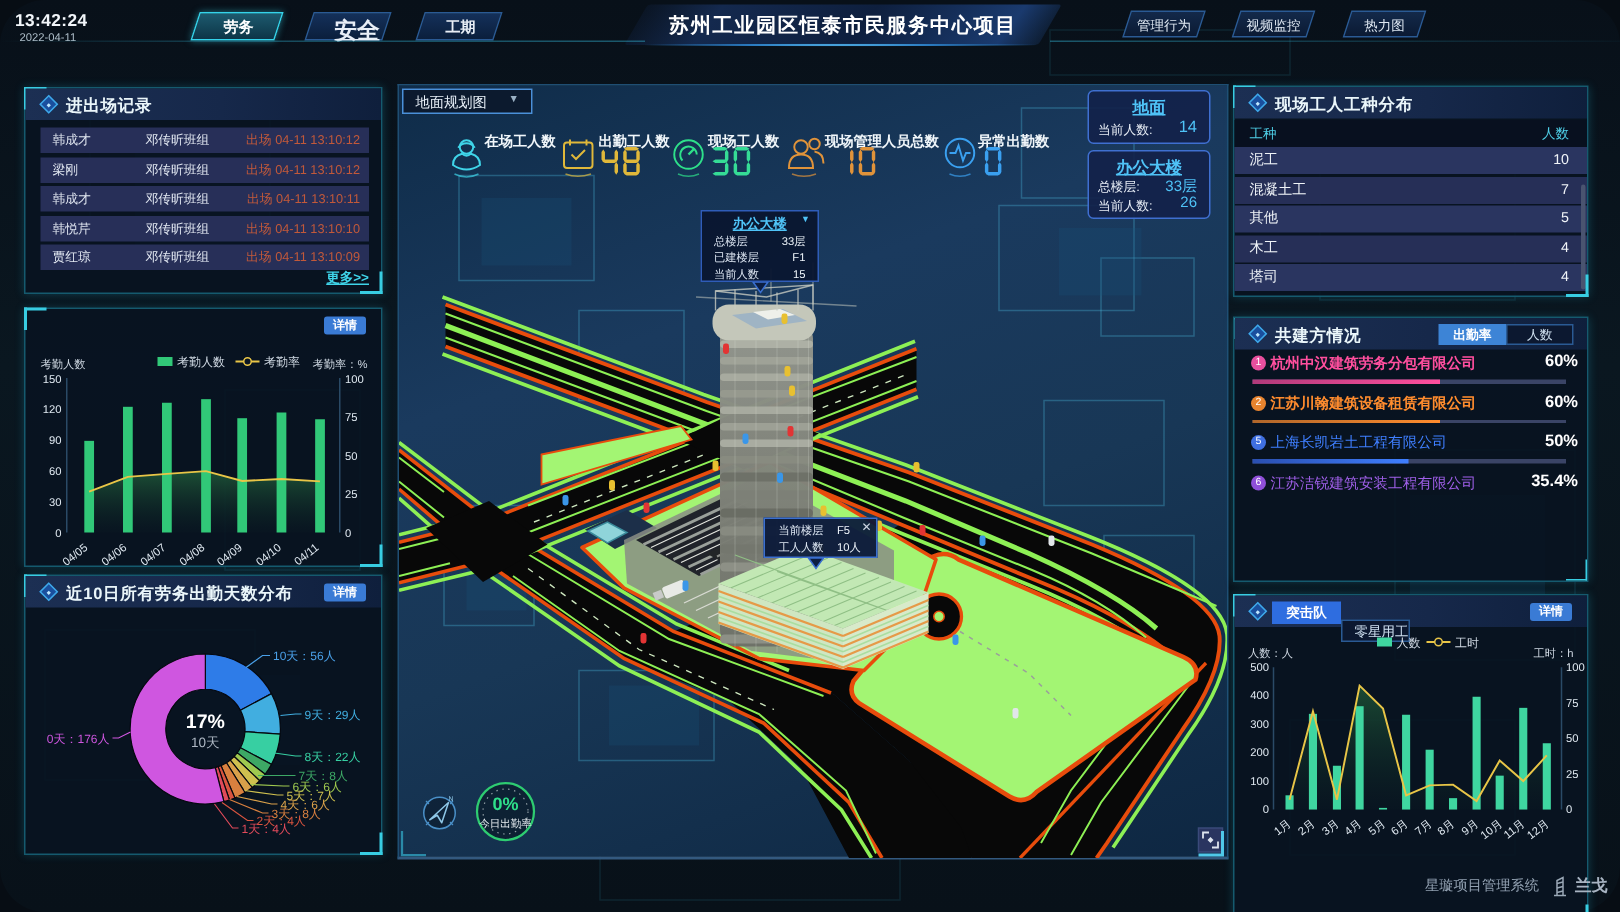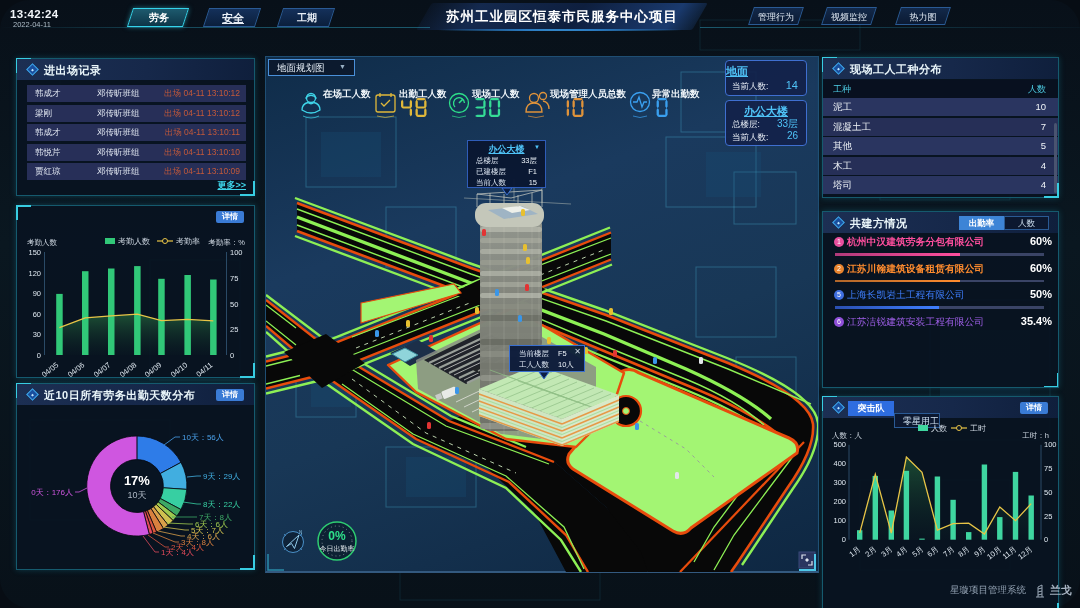--- a/index.html
+++ b/index.html
@@ -41,21 +41,21 @@
 <div id="topbar" style="position:absolute;left:0;top:0;width:1080px;height:55px;">
 
   <div style="position:absolute;left:10px;top:8px;color:#f2f6fa;font-size:11.5px;font-weight:bold;letter-spacing:0.3px;">13:42:24</div>
 
   <div style="position:absolute;left:13px;top:20px;color:#aebdc8;font-size:7.5px;">2022-04-11</div>
 
   <div style="position:absolute;left:130px;top:8px;width:56px;height:19px;background:linear-gradient(180deg,#1d5a6e,#0d3547);border:1px solid #35d3ea;transform:skewX(-18deg);box-shadow:0 0 5px rgba(53,211,234,0.5);"></div>
   <div style="position:absolute;left:139px;top:11px;width:40px;color:#fff;font-size:10px;font-weight:bold;text-align:center;">劳务</div>
 
   <div style="position:absolute;left:206px;top:8px;width:52px;height:19px;background:linear-gradient(180deg,#14305a,#0b1f3c);border:1px solid #2a5a94;transform:skewX(-18deg);"></div>
-  <div style="position:absolute;left:213px;top:11px;width:40px;color:#e8eef6;font-size:11px;font-weight:bold;text-align:center;text-decoration:underline;">安全</div>
+  <div style="position:absolute;left:213px;top:11px;width:40px;color:#e8eef6;font-size:15px;font-weight:bold;text-align:right;text-decoration:underline;">安全</div>
 
   <div style="position:absolute;left:280px;top:8px;width:52px;height:19px;background:linear-gradient(180deg,#14305a,#0b1f3c);border:1px solid #2a5a94;transform:skewX(-18deg);"></div>
   <div style="position:absolute;left:287px;top:11px;width:40px;color:#e8eef6;font-size:10px;font-weight:bold;text-align:center;">工期</div>
 
   <div style="position:absolute;left:424px;top:3px;width:276px;height:27px;background:linear-gradient(100deg,rgba(20,40,80,0.2) 0%,#14294e 18%,#0e1f3e 55%,#1a3a6e 90%,rgba(30,70,130,0.25) 100%);transform:skewX(-30deg);border-radius:2px;"></div>
   <div style="position:absolute;left:424px;top:8px;width:276px;text-align:center;color:#ffffff;font-size:13.5px;font-weight:bold;letter-spacing:1px;">苏州工业园区恒泰市民服务中心项目</div>
 
   <div style="position:absolute;left:430px;top:29px;width:260px;height:2px;background:radial-gradient(ellipse at center,#6fd8ff 0%,#2a7ac0 40%,rgba(20,60,110,0) 75%);"></div>
 
   <div style="position:absolute;left:751px;top:7px;width:50px;height:18px;background:linear-gradient(180deg,#13294a,#0b1a33);border:1px solid #2a5a94;transform:skewX(-18deg);"></div>
@@ -581,21 +581,21 @@
 <path d="M209.0 42.1 L210.9 41.0 L217.3 41.0 L219.2 42.1 L217.3 43.3 L210.9 43.3 Z M218.4 42.6 L219.6 44.4 L219.6 49.4 L218.4 51.2 L217.3 49.4 L217.3 44.4 Z M218.4 51.0 L219.6 52.8 L219.6 57.7 L218.4 59.5 L217.3 57.7 L217.3 52.8 Z M209.0 58.9 L210.9 57.7 L217.3 57.7 L219.2 58.9 L217.3 60.0 L210.9 60.0 Z M209.0 50.5 L210.9 49.4 L217.3 49.4 L219.2 50.5 L217.3 51.6 L210.9 51.6 Z" fill="#35dc96"></path>
 <path d="M223.5 42.1 L225.4 41.0 L231.8 41.0 L233.7 42.1 L231.8 43.3 L225.4 43.3 Z M232.9 42.6 L234.1 44.4 L234.1 49.4 L232.9 51.2 L231.8 49.4 L231.8 44.4 Z M232.9 51.0 L234.1 52.8 L234.1 57.7 L232.9 59.5 L231.8 57.7 L231.8 52.8 Z M223.5 58.9 L225.4 57.7 L231.8 57.7 L233.7 58.9 L231.8 60.0 L225.4 60.0 Z M224.2 51.0 L225.4 52.8 L225.4 57.7 L224.2 59.5 L223.1 57.7 L223.1 52.8 Z M224.2 42.6 L225.4 44.4 L225.4 49.4 L224.2 51.2 L223.1 49.4 L223.1 44.4 Z" fill="#35dc96"></path>
 
 <path d="M301.9 42.6 L303.0 44.4 L303.0 49.4 L301.9 51.2 L300.7 49.4 L300.7 44.4 Z M301.9 51.0 L303.0 52.8 L303.0 57.7 L301.9 59.5 L300.7 57.7 L300.7 52.8 Z" fill="#e0933a"></path>
 <path d="M306.9 42.1 L308.8 41.0 L315.2 41.0 L317.1 42.1 L315.2 43.3 L308.8 43.3 Z M316.4 42.6 L317.5 44.4 L317.5 49.4 L316.4 51.2 L315.2 49.4 L315.2 44.4 Z M316.4 51.0 L317.5 52.8 L317.5 57.7 L316.4 59.5 L315.2 57.7 L315.2 52.8 Z M306.9 58.9 L308.8 57.7 L315.2 57.7 L317.1 58.9 L315.2 60.0 L308.8 60.0 Z M307.6 51.0 L308.8 52.8 L308.8 57.7 L307.6 59.5 L306.5 57.7 L306.5 52.8 Z M307.6 42.6 L308.8 44.4 L308.8 49.4 L307.6 51.2 L306.5 49.4 L306.5 44.4 Z" fill="#e0933a"></path>
 
 <path d="M391.1 42.1 L392.9 41.0 L399.3 41.0 L401.2 42.1 L399.3 43.3 L392.9 43.3 Z M400.5 42.6 L401.6 44.4 L401.6 49.4 L400.5 51.2 L399.3 49.4 L399.3 44.4 Z M400.5 51.0 L401.6 52.8 L401.6 57.7 L400.5 59.5 L399.3 57.7 L399.3 52.8 Z M391.1 58.9 L392.9 57.7 L399.3 57.7 L401.2 58.9 L399.3 60.0 L392.9 60.0 Z M391.8 51.0 L392.9 52.8 L392.9 57.7 L391.8 59.5 L390.6 57.7 L390.6 52.8 Z M391.8 42.6 L392.9 44.4 L392.9 49.4 L391.8 51.2 L390.6 49.4 L390.6 44.4 Z" fill="#3aa0f0"></path>
 </svg>
 
 <div style="position:absolute;left:459px;top:3px;width:82px;height:36px;background:rgba(18,34,74,0.92);border:1.5px solid #3f6fd0;border-radius:4px;">
-  <div style="position:absolute;left:0;top:3px;width:100%;color:#4fc3f7;font-size:11px;font-weight:bold;text-decoration:underline;">地面</div>
+  <div style="position:absolute;left:0;top:3px;width:100%;text-align:center;color:#4fc3f7;font-size:11px;font-weight:bold;text-decoration:underline;">地面</div>
   <span style="position:absolute;left:6px;top:20px;color:#e8eef6;font-size:8.5px;">当前人数:</span>
   <span style="position:absolute;right:8px;top:18px;color:#4fc3f7;font-size:11px;">14</span>
 </div>
 
 <div style="position:absolute;left:459px;top:43px;width:82px;height:46px;background:rgba(18,34,74,0.92);border:1.5px solid #3f6fd0;border-radius:4px;">
   <div style="position:absolute;left:0;top:3px;width:100%;text-align:center;color:#4fc3f7;font-size:11px;font-weight:bold;text-decoration:underline;">办公大楼</div>
   <span style="position:absolute;left:6px;top:18px;color:#e8eef6;font-size:8.5px;">总楼层:</span>
   <span style="position:absolute;right:8px;top:16px;color:#4fc3f7;font-size:10px;">33层</span>
   <span style="position:absolute;left:6px;top:31px;color:#e8eef6;font-size:8.5px;">当前人数:</span>
   <span style="position:absolute;right:8px;top:29px;color:#4fc3f7;font-size:10px;">26</span>

